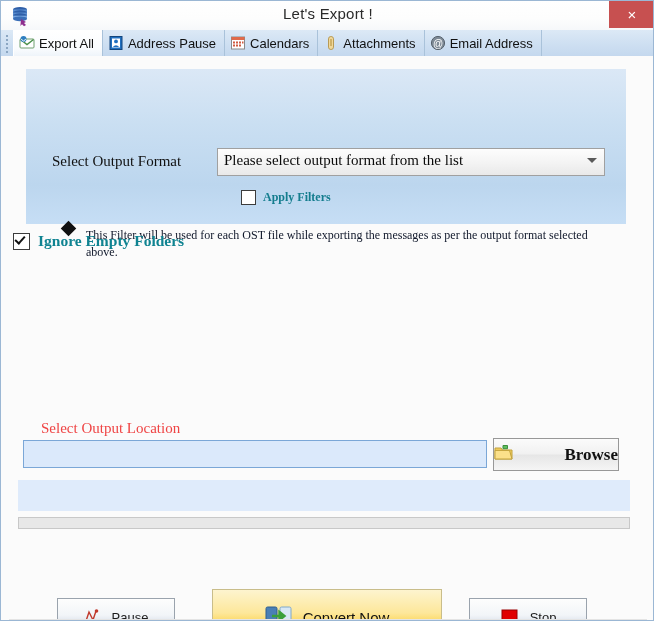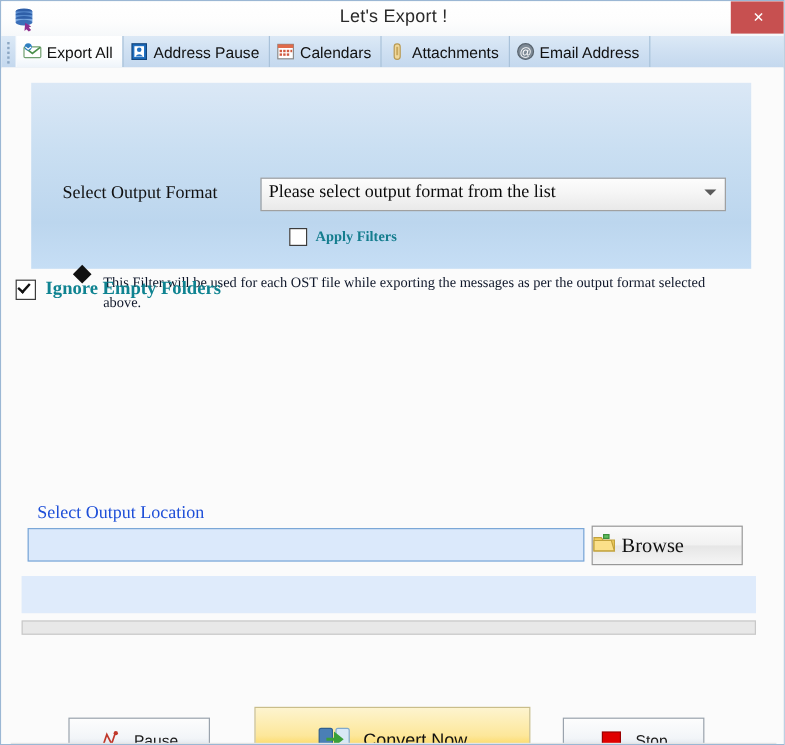--- a/index.html
+++ b/index.html
@@ -207,24 +207,24 @@
     font-family: "Liberation Serif", serif;
     font-size: 15.5px;
     font-weight: bold;
     color: #0f8391;
   }
   .cbox.big { width: 15px; height: 15px; flex: 0 0 15px; }
 
   
   .lbl-outloc {
     position: absolute;
-    left: 30px; top: 364px;
+    left: 40px; top: 364px;
     font-family: "Liberation Serif", serif;
     font-size: 15px;
-    color: #1d4ed8;
+    color: #ef4444;
   }
   .outpath {
     position: absolute;
     left: 22px; top: 384px;
     width: 464px; height: 28px;
     background: #dbe9fb;
     border: 1px solid #7ba7d7;
     box-sizing: border-box;
   }
   .outpath input {
@@ -235,23 +235,24 @@
     color: #111111;
     padding: 0 5px;
     box-sizing: border-box;
   }
   .browse-btn {
     position: absolute;
     left: 492px; top: 382px;
     width: 124px; height: 31px;
     background: linear-gradient(to bottom, #fbfbfb 0%, #f1f1f1 48%, #e6e6e6 52%, #f5f5f5 100%);
     border: 1px solid #989898;
-    display: flex; align-items: center; justify-content: flex-start;
+    display: flex; align-items: center; justify-content: space-between;
     gap: 5px;
     cursor: pointer;
+    font-weight: bold;
   }
   .browse-btn span {
     font-family: "Liberation Serif", serif;
     font-size: 17px;
     color: #111111;
   }
 
   
   .status-panel {
     position: absolute;

